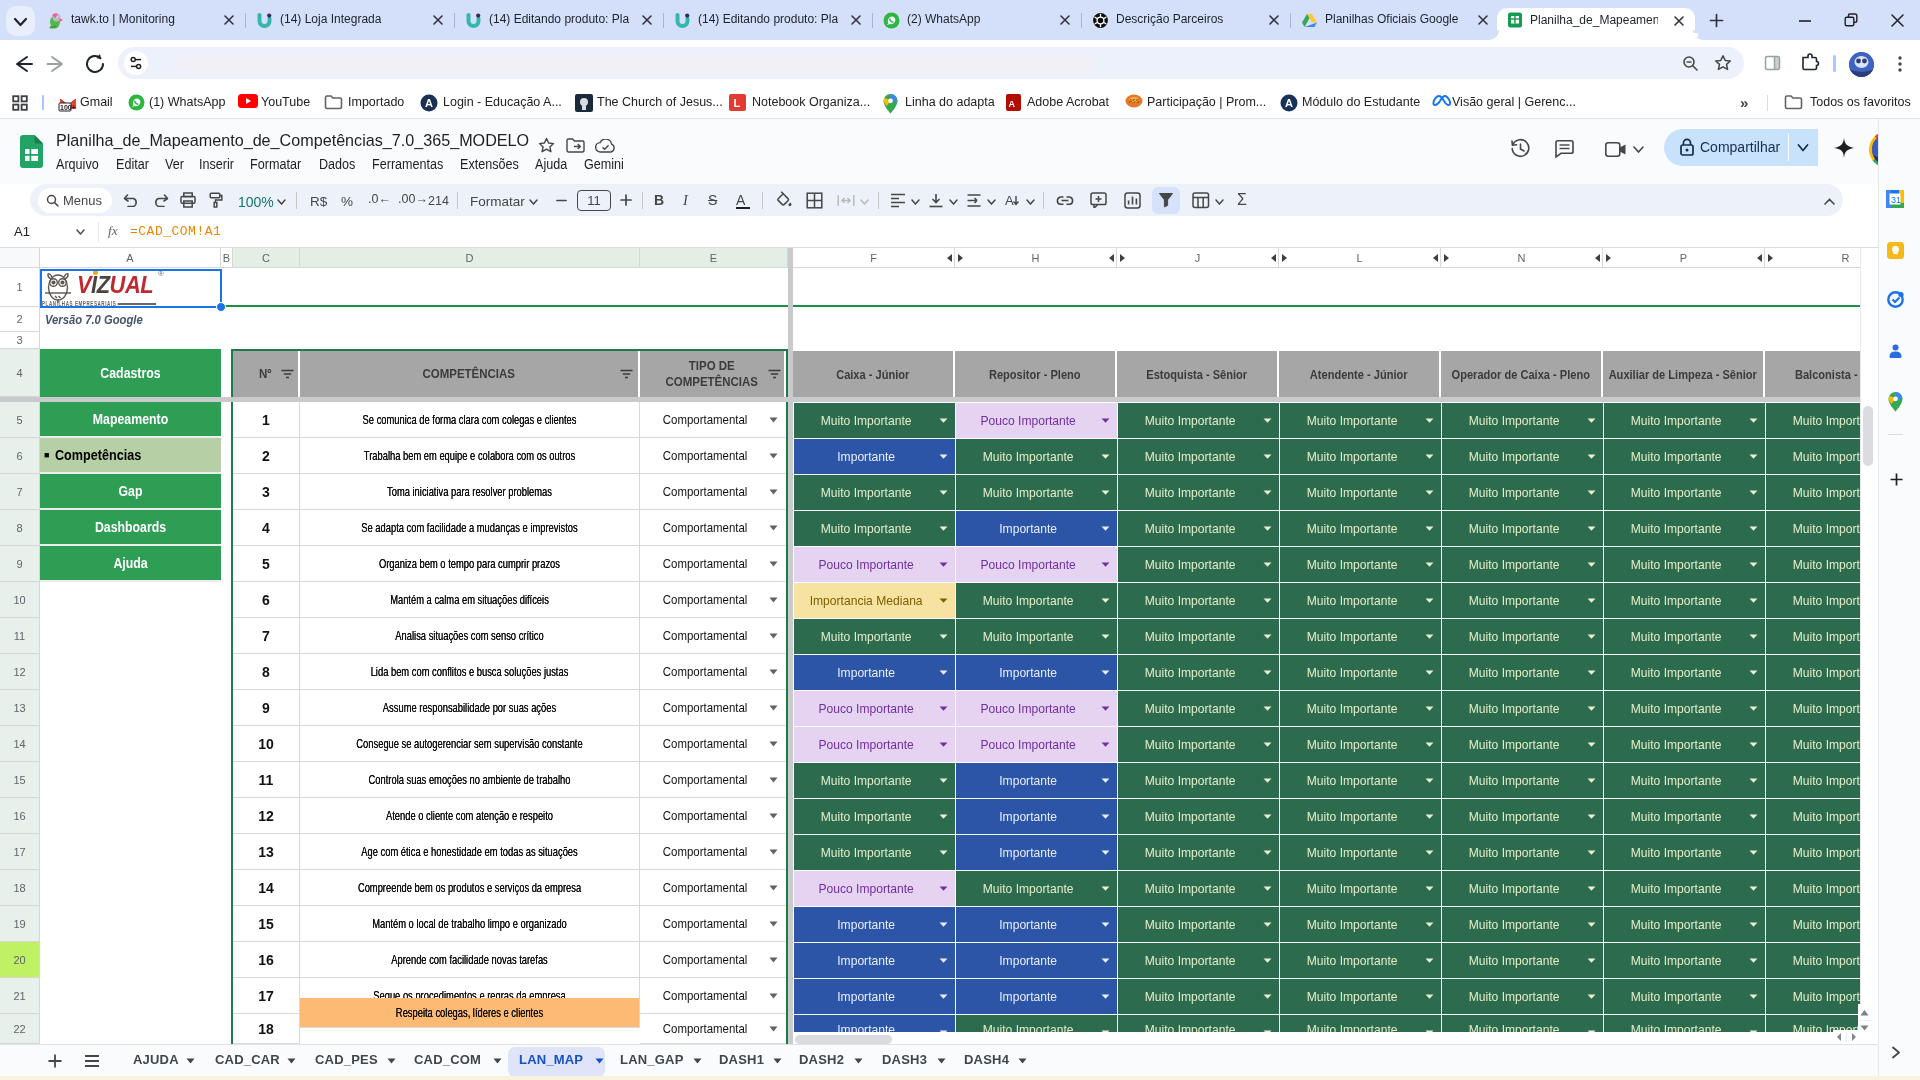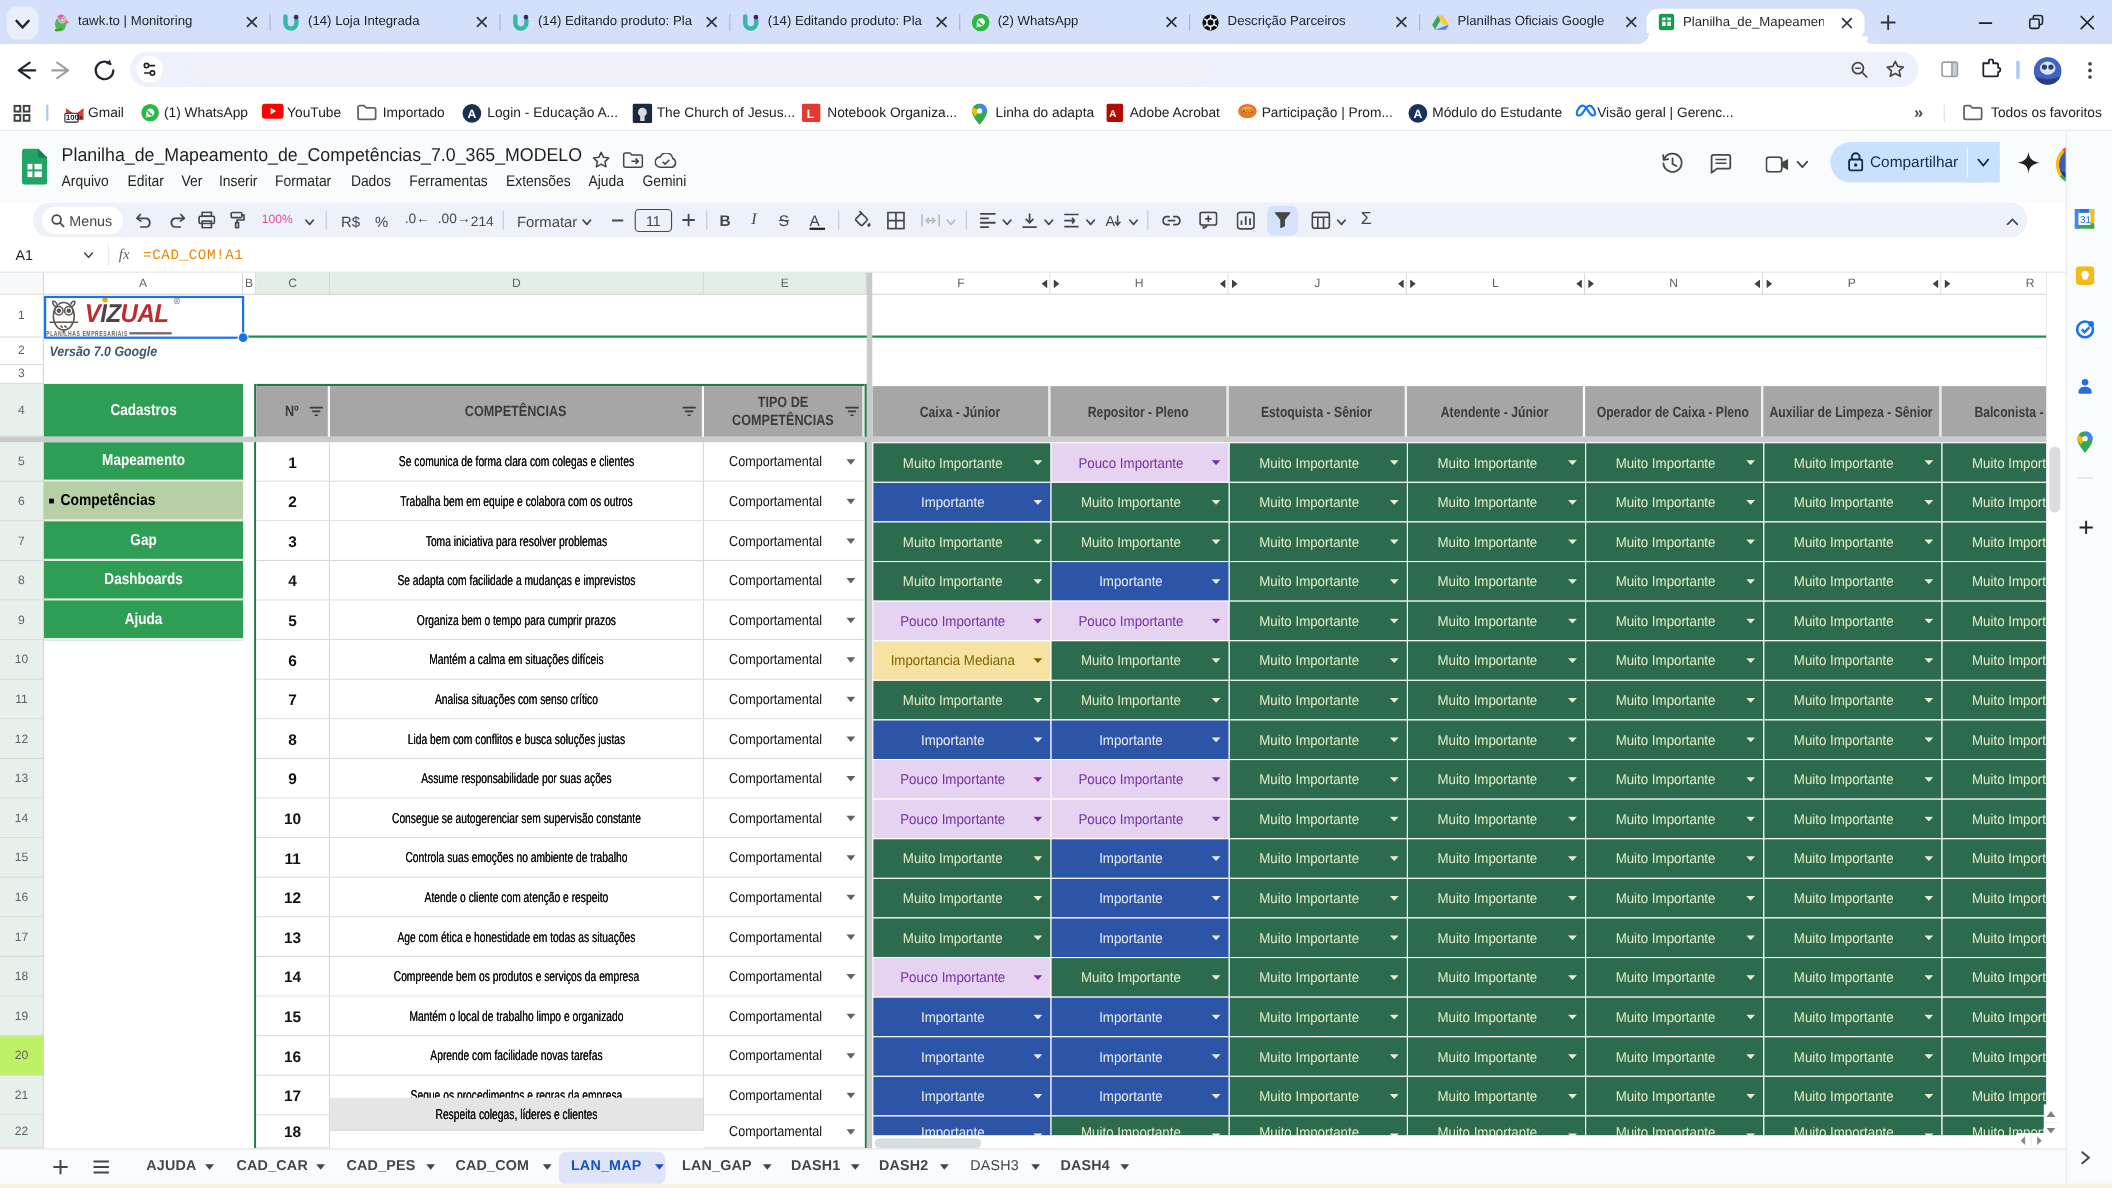--- a/index.html
+++ b/index.html
@@ -475,21 +475,21 @@
   </div>
 <div class="abs " style="left:208px;top:192px;width:15px;height:16px;">
     <svg width="15" height="16">
       <g stroke="#444746" stroke-width="1.5" fill="none">
         <rect x="2.2" y="1.2" width="9.6" height="4.6" rx="1"></rect>
         <path d="M11.8 3.5 L13.8 3.5 L13.8 8 L7.5 8 L7.5 10.5"></path>
         <rect x="6.2" y="10.5" width="2.6" height="4.5"></rect>
       </g>
     </svg>
   </div>
-<div class="abs " style="left:238px;top:194px;width:40px;height:15px;font-size:11px;color:#ec4899">100%</div>
+<div class="abs " style="left:238px;top:194px;width:40px;height:15px;font-size:14px;color:#0f766e">100%</div>
 <div class="abs " style="left:277px;top:199px;width:9px;height:6px;">
     <svg width="9" height="6">
       <path d="M1 1 L4.5 5 L8 1" stroke="#444746" stroke-width="1.5" fill="none" stroke-linecap="round"></path>
     </svg>
   </div>
 <div class="abs " style="left:296px;top:192px;width:1px;height:17px;background:#c4c7c5"></div>
 <div class="abs " style="left:310px;top:194px;width:24px;height:15px;font-size:13.5px;color:#444746">R$</div>
 <div class="abs " style="left:341px;top:194px;width:18px;height:15px;font-size:13.5px;color:#444746">%</div>
 <div class="abs " style="left:368px;top:192px;width:22px;height:17px;font-size:12.5px;color:#444746">.0←</div>
 <div class="abs " style="left:398px;top:192px;width:26px;height:17px;font-size:12.5px;color:#444746">.00→</div>
@@ -1929,21 +1929,21 @@
   </div>
 <div class="abs " style="left:640px;top:978px;width:146px;height:36px;background:#fff;border-bottom:1px solid #d9d9d9">
     <div class="fc" style="width:100%;height:100%;font-size:13px;color:#111;transform:scaleX(0.88);padding-right:18px">Comportamental</div>
     <svg class="abs" style="right:8px;top:15px" width="9" height="6">
       <path d="M0.5 0.5 L8.5 0.5 L4.5 5.5 Z" fill="#616161"></path>
     </svg>
   </div>
 <div class="abs " style="left:233px;top:1014px;width:67px;height:30px;background:#fff;border-right:1px solid #d9d9d9;border-bottom:1px solid #d9d9d9">
     <div class="fc" style="width:100%;height:100%;font-size:14px;font-weight:600;color:#111">18</div>
   </div>
-<div class="abs " style="left:300px;top:998px;width:340px;height:30px;background:#e5e5e5;border-right:1px solid #d9d9d9;border-bottom:1px solid #d9d9d9">
+<div class="abs " style="left:300px;top:998px;width:340px;height:30px;background:#fdba74;border-right:1px solid #d9d9d9;border-bottom:1px solid #d9d9d9">
     <div class="fc" style="width:100%;height:100%;font-size:13px;color:#111;text-align:center;white-space:nowrap;transform:scaleX(0.72);text-shadow:0 0 0.5px #000">Respeita colegas, líderes e clientes</div>
   </div>
 <div class="abs " style="left:640px;top:1014px;width:146px;height:30px;background:#fff;border-bottom:1px solid #d9d9d9">
     <div class="fc" style="width:100%;height:100%;font-size:13px;color:#111;transform:scaleX(0.88);padding-right:18px">Comportamental</div>
     <svg class="abs" style="right:8px;top:12px" width="9" height="6">
       <path d="M0.5 0.5 L8.5 0.5 L4.5 5.5 Z" fill="#616161"></path>
     </svg>
   </div>
 <div class="abs " style="left:0px;top:397px;width:1860px;height:5px;background:#c9cacc"></div>
 <div class="abs " style="left:788px;top:248px;width:5px;height:796px;background:#c9cacc"></div>
@@ -2043,21 +2043,21 @@
     <svg width="9" height="6">
       <path d="M0.5 0.5 L8.5 0.5 L4.5 5.5 Z" fill="#41464b"></path>
     </svg>
   </div>
 <div class="abs" style="left:799px;top:1052px;width:48px;height:17px;font-size:13px;font-weight:600;color:#41464b;letter-spacing:0.2px;white-space:nowrap">DASH2</div>
 <div class="abs" style="left:854px;top:1058px;width:9px;height:6px;">
     <svg width="9" height="6">
       <path d="M0.5 0.5 L8.5 0.5 L4.5 5.5 Z" fill="#41464b"></path>
     </svg>
   </div>
-<div class="abs" style="left:882px;top:1052px;width:48px;height:17px;font-size:13px;font-weight:400;color:#41464b;letter-spacing:0.2px;white-space:nowrap">DASH3</div>
+<div class="abs" style="left:882px;top:1052px;width:48px;height:17px;font-size:13px;font-weight:700;color:#41464b;letter-spacing:0.2px;white-space:nowrap">DASH3</div>
 <div class="abs" style="left:937px;top:1058px;width:9px;height:6px;">
     <svg width="9" height="6">
       <path d="M0.5 0.5 L8.5 0.5 L4.5 5.5 Z" fill="#41464b"></path>
     </svg>
   </div>
 <div class="abs" style="left:964px;top:1052px;width:47px;height:17px;font-size:13px;font-weight:600;color:#41464b;letter-spacing:0.2px;white-space:nowrap">DASH4</div>
 <div class="abs" style="left:1018px;top:1058px;width:9px;height:6px;">
     <svg width="9" height="6">
       <path d="M0.5 0.5 L8.5 0.5 L4.5 5.5 Z" fill="#41464b"></path>
     </svg>

